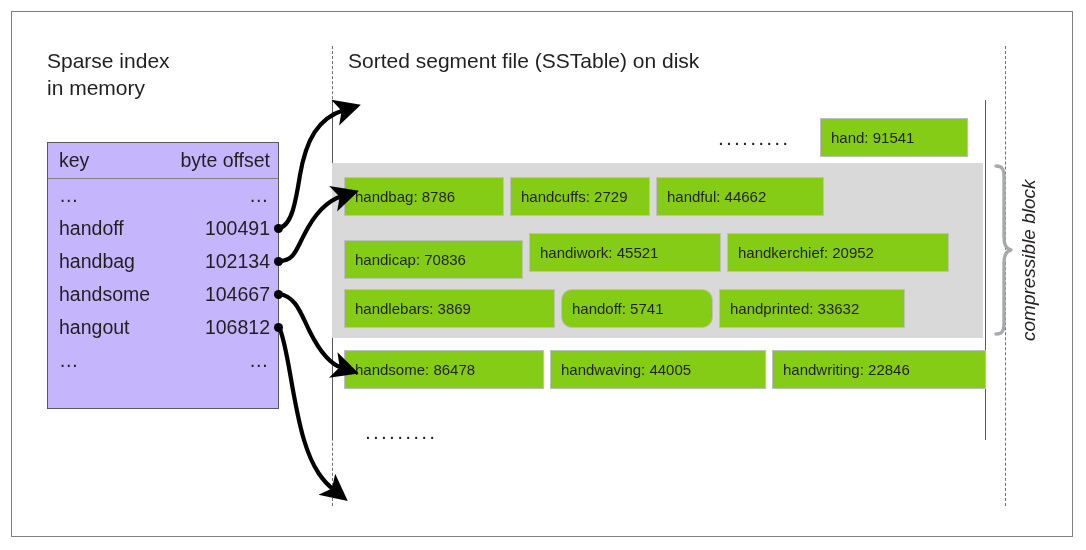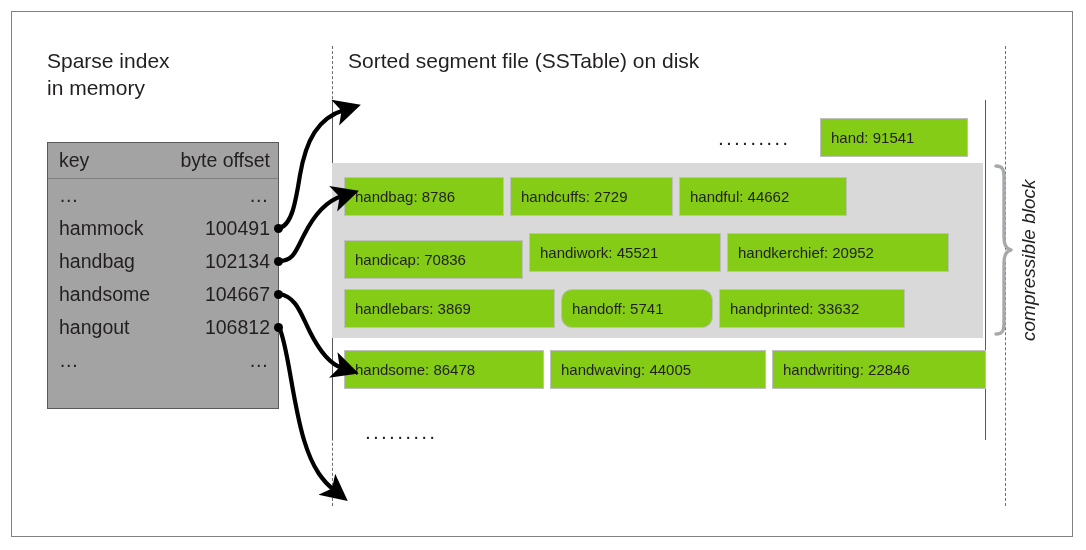--- a/index.html
+++ b/index.html
@@ -69,21 +69,21 @@
 
   
   #index-table {
     position: absolute;
     left: 47px;
     top: 142px;
     width: 232px;
     height: 267px;
     border: 1.5px solid #58595b;
     box-sizing: border-box;
-    background: #a3a3a3;
+    background: #c4b5fd;
   }
   #index-head {
     position: relative;
     height: 36px;
     border-bottom: 1.2px solid #808080;
     box-sizing: border-box;
   }
   .idx-row {
     position: relative;
     height: 33px;
@@ -212,21 +212,21 @@
   <div id="index-table">
     <div id="index-head">
       <span class="idx-key">key</span>
       <span class="idx-val">byte offset</span>
     </div>
     <div class="idx-row ell">
       <span class="idx-key">…</span>
       <span class="idx-val">…</span>
     </div>
     <div class="idx-row">
-      <span class="idx-key">hammock</span>
+      <span class="idx-key">handoff</span>
       <span class="idx-val">100491</span>
     </div>
     <div class="idx-row">
       <span class="idx-key">handbag</span>
       <span class="idx-val">102134</span>
     </div>
     <div class="idx-row">
       <span class="idx-key">handsome</span>
       <span class="idx-val">104667</span>
     </div>
@@ -247,21 +247,21 @@
 
   <div id="ellipsis-top">.........</div>
   <div id="ellipsis-bottom">.........</div>
 
   <div class="seg-row" id="row-hand">
     <div class="cell" style="width:148px;">hand: 91541</div>
   </div>
 
   <div class="seg-row" id="row-a">
     <div class="cell" style="width:160px;text-align:right;">handbag: 8786</div>
-    <div class="cell" style="width:163px;">handcuffs: 2729</div>
+    <div class="cell" style="width:140px;">handcuffs: 2729</div>
     <div class="cell" style="width:168px;">handful: 44662</div>
   </div>
 
   <div class="seg-row" id="row-b">
     <div class="cell" style="width:179px;margin-top:7px;">handicap: 70836</div>
     <div class="cell" style="width:192px;">handiwork: 45521</div>
     <div class="cell" style="width:222px;">handkerchief: 20952</div>
   </div>
 
   <div class="seg-row" id="row-c">

